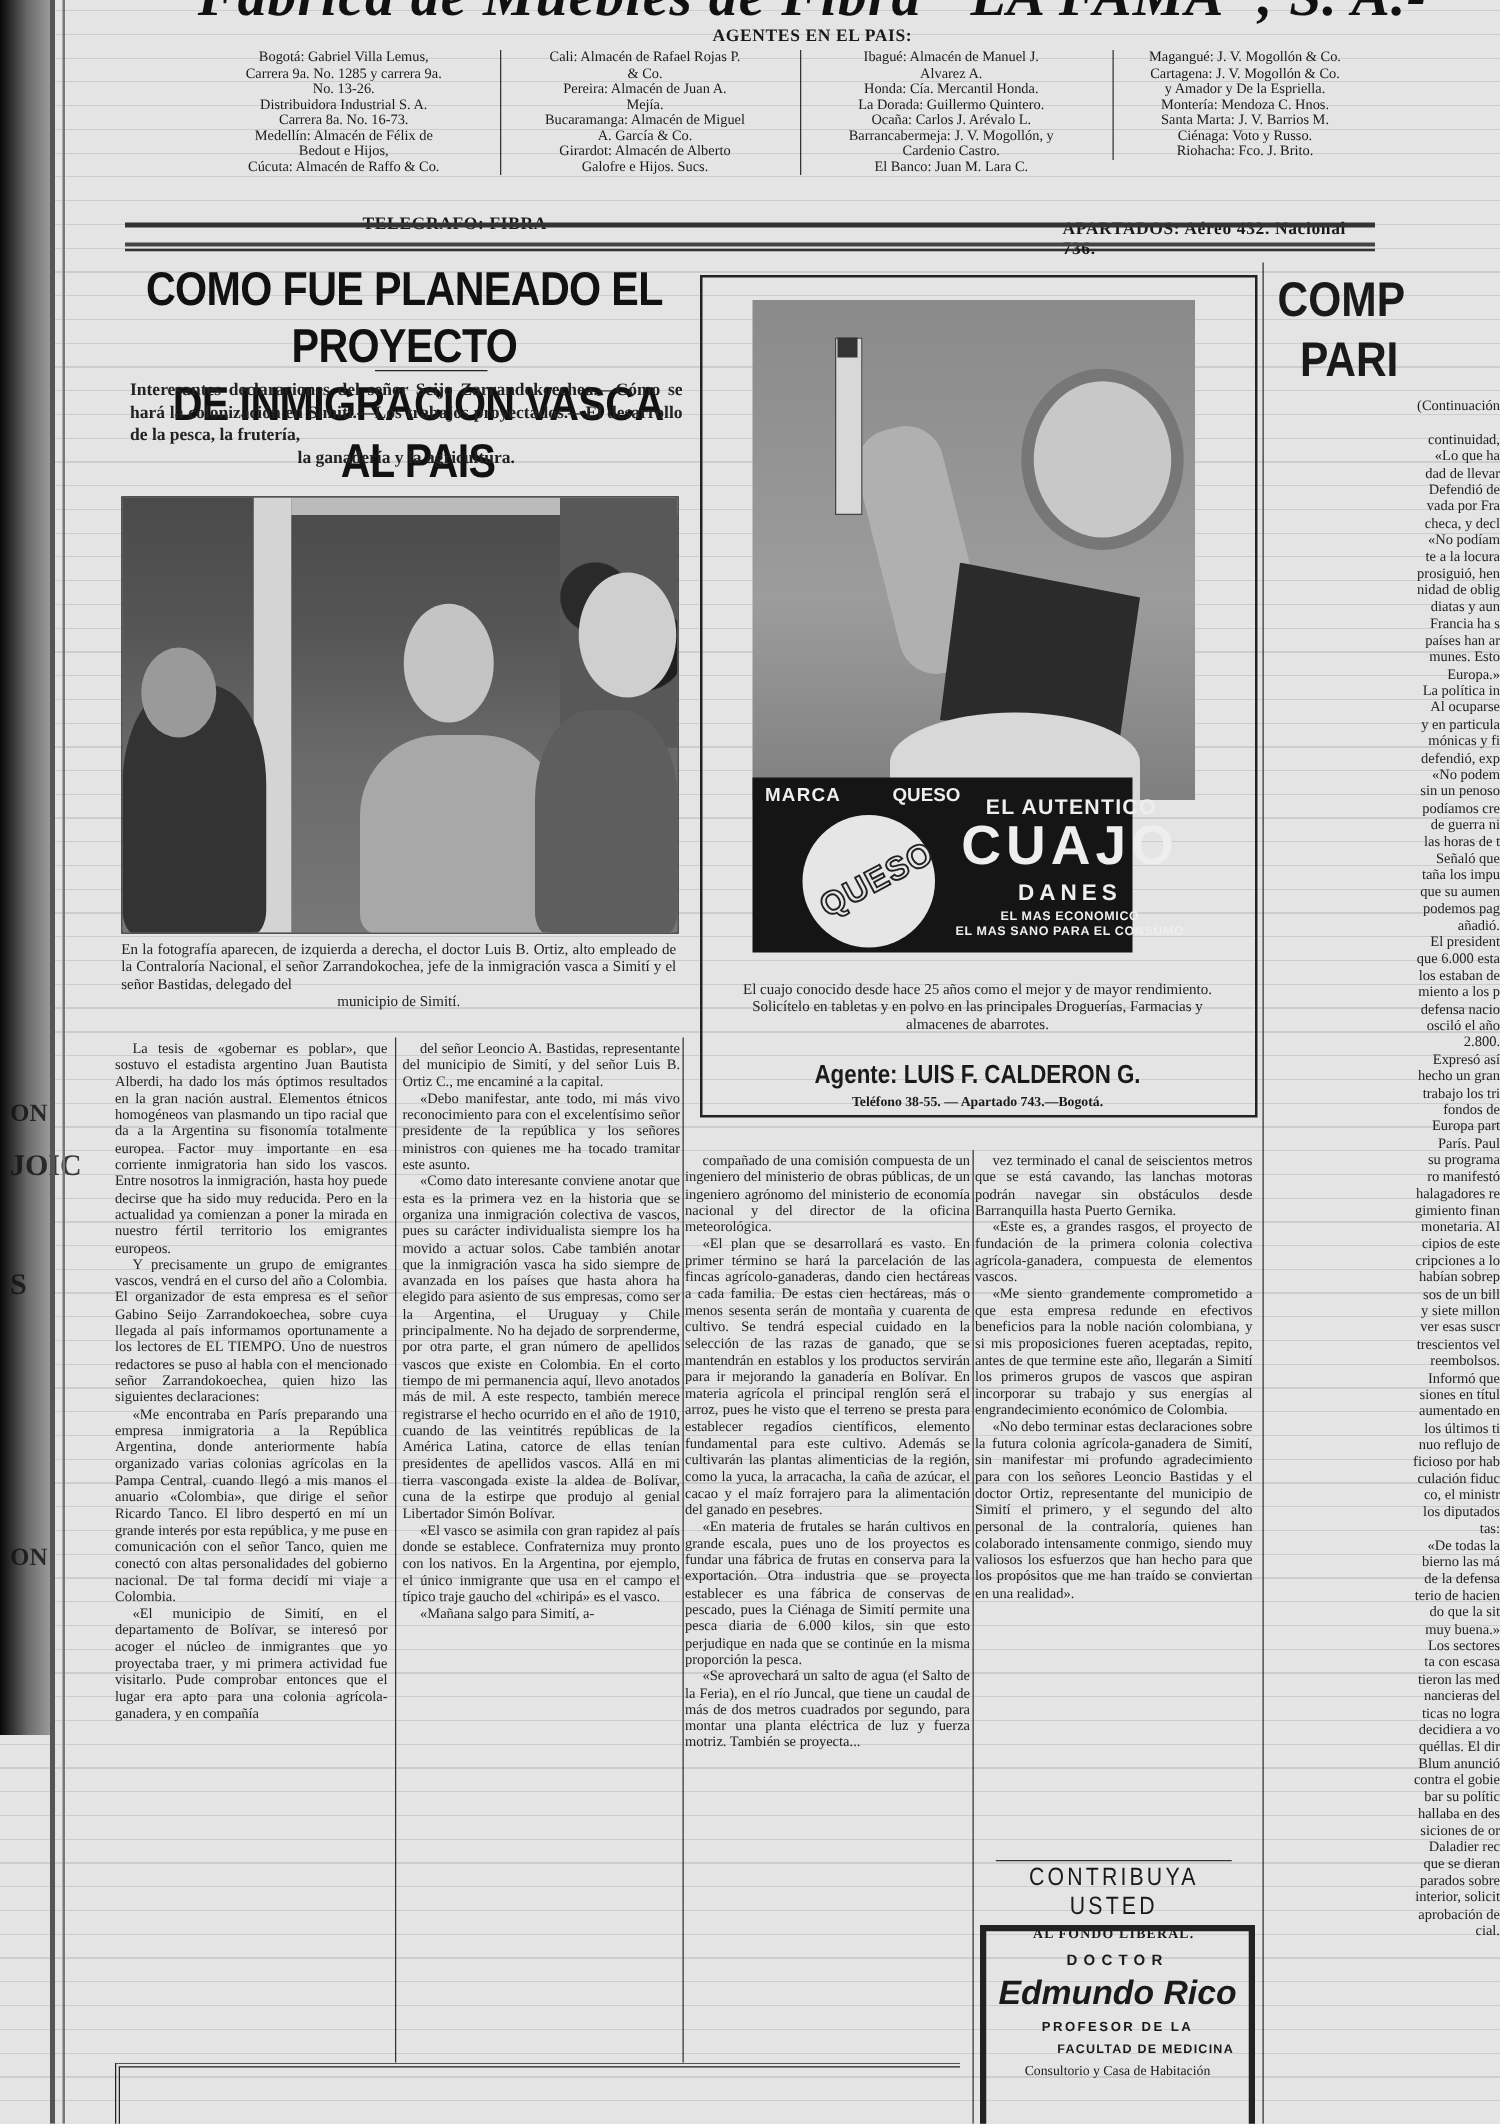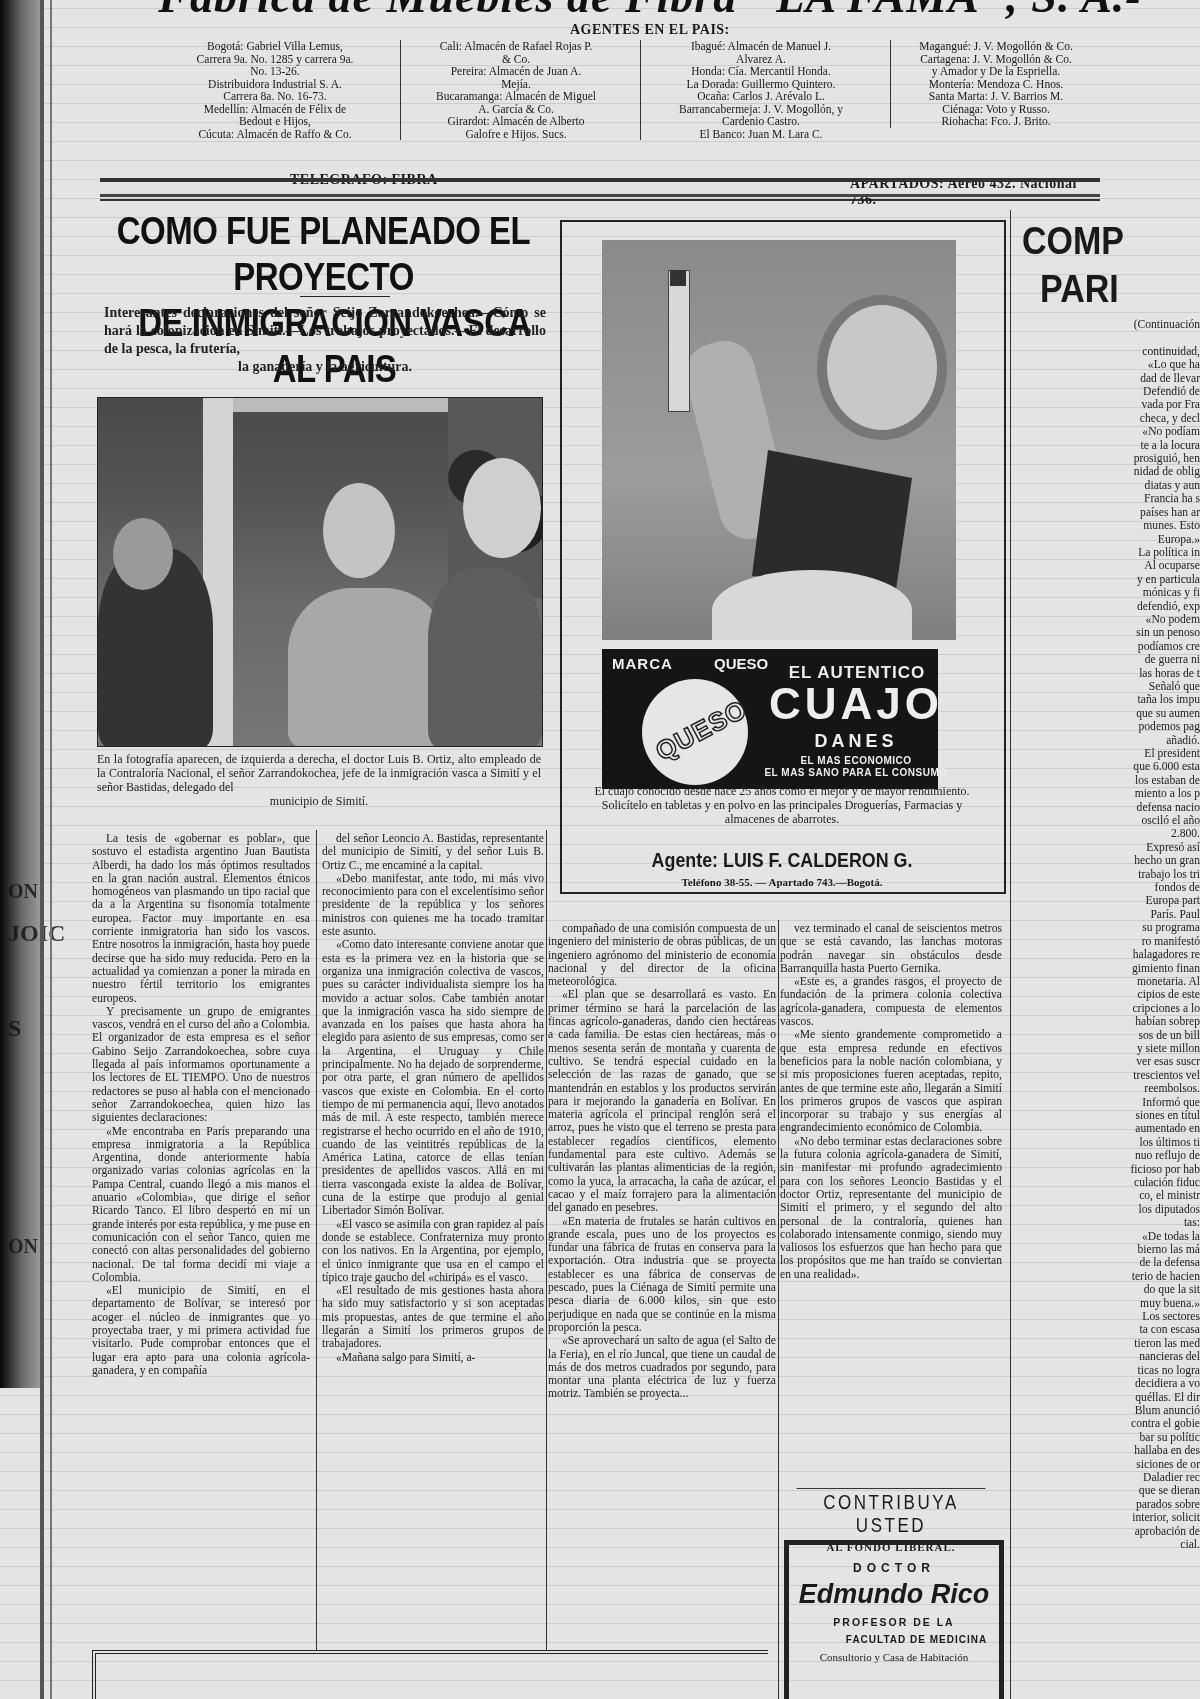--- a/index.html
+++ b/index.html
@@ -78,21 +78,21 @@
         background:linear-gradient(180deg,#8a8a8a,#9c9c9c 60%,#7f7f7f);overflow:hidden;}
   .ad-illus .tube{position:absolute;left:66px;top:30px;width:20px;height:140px;background:#d8d8d8;border:1px solid #444;}
   .ad-illus .tubecap{position:absolute;left:68px;top:30px;width:16px;height:16px;background:#333;}
   .ad-illus .arm{position:absolute;left:100px;top:100px;width:70px;height:200px;
         background:#b0b0b0;transform:rotate(-14deg);border-radius:30px;}
   .ad-illus .face{position:absolute;left:215px;top:55px;width:110px;height:125px;
         border-radius:50%;background:#c8c8c8;border:10px solid #777;}
   .ad-illus .bodice{position:absolute;left:150px;top:210px;width:160px;height:140px;background:#2b2b2b;
         clip-path:polygon(10% 0,100% 20%,90% 100%,0 90%);}
   .ad-illus .dress{position:absolute;left:110px;top:330px;width:200px;height:80px;background:#d8d8d8;border-radius:50% 50% 0 0;}
-  .ad-banner{position:absolute;left:40px;top:427px;width:336px;height:140px;background:#151515;color:#eee;
+  .ad-banner{position:absolute;left:40px;top:400px;width:304px;height:140px;background:#151515;color:#eee;
         font-family:"Liberation Sans","DejaVu Sans",sans-serif;}
   .ad-banner .marca{position:absolute;left:10px;top:6px;font-size:15px;font-weight:bold;letter-spacing:1px;}
   .ad-banner .queso-top{position:absolute;left:112px;top:6px;font-size:15px;font-weight:bold;}
   .ad-banner .circle{position:absolute;left:40px;top:30px;width:106px;height:106px;border-radius:50%;background:#e6e6e6;}
   .ad-banner .circle span{position:absolute;left:10px;top:36px;font-size:26px;font-weight:bold;color:#e6e6e6;
         -webkit-text-stroke:1.5px #222;transform:rotate(-28deg);letter-spacing:1px;}
   .ad-banner .autentico{position:absolute;left:160px;top:14px;width:190px;text-align:center;font-size:17px;font-weight:bold;letter-spacing:1px;}
   .ad-banner .cuajo{position:absolute;left:156px;top:30px;width:196px;text-align:center;font-size:44px;font-weight:bold;letter-spacing:4px;}
   .ad-banner .danes{position:absolute;left:156px;top:82px;width:196px;text-align:center;font-size:18px;font-weight:bold;letter-spacing:4px;}
   .ad-banner .eco{position:absolute;left:156px;top:106px;width:196px;text-align:center;font-size:10px;font-weight:bold;letter-spacing:.5px;line-height:12px;}
@@ -212,21 +212,20 @@
     <p>La tesis de «gobernar es poblar», que sostuvo el estadista argentino Juan Bautista Alberdi, ha dado los más óptimos resultados en la gran nación austral. Elementos étnicos homogéneos van plasmando un tipo racial que da a la Argentina su fisonomía totalmente europea. Factor muy importante en esa corriente inmigratoria han sido los vascos. Entre nosotros la inmigración, hasta hoy puede decirse que ha sido muy reducida. Pero en la actualidad ya comienzan a poner la mirada en nuestro fértil territorio los emigrantes europeos.</p>
     <p>Y precisamente un grupo de emigrantes vascos, vendrá en el curso del año a Colombia. El organizador de esta empresa es el señor Gabino Seijo Zarrandokoechea, sobre cuya llegada al país informamos oportunamente a los lectores de EL TIEMPO. Uno de nuestros redactores se puso al habla con el mencionado señor Zarrandokoechea, quien hizo las siguientes declaraciones:</p>
     <p>«Me encontraba en París preparando una empresa inmigratoria a la República Argentina, donde anteriormente había organizado varias colonias agrícolas en la Pampa Central, cuando llegó a mis manos el anuario «Colombia», que dirige el señor Ricardo Tanco. El libro despertó en mí un grande interés por esta república, y me puse en comunicación con el señor Tanco, quien me conectó con altas personalidades del gobierno nacional. De tal forma decidí mi viaje a Colombia.</p>
     <p>«El municipio de Simití, en el departamento de Bolívar, se interesó por acoger el núcleo de inmigrantes que yo proyectaba traer, y mi primera actividad fue visitarlo. Pude comprobar entonces que el lugar era apto para una colonia agrícola-ganadera, y en compañía</p>
   </div>
   <div class="col col2">
     <p>del señor Leoncio A. Bastidas, representante del municipio de Simití, y del señor Luis B. Ortiz C., me encaminé a la capital.</p>
     <p>«Debo manifestar, ante todo, mi más vivo reconocimiento para con el excelentísimo señor presidente de la república y los señores ministros con quienes me ha tocado tramitar este asunto.</p>
     <p>«Como dato interesante conviene anotar que esta es la primera vez en la historia que se organiza una inmigración colectiva de vascos, pues su carácter individualista siempre los ha movido a actuar solos. Cabe también anotar que la inmigración vasca ha sido siempre de avanzada en los países que hasta ahora ha elegido para asiento de sus empresas, como ser la Argentina, el Uruguay y Chile principalmente. No ha dejado de sorprenderme, por otra parte, el gran número de apellidos vascos que existe en Colombia. En el corto tiempo de mi permanencia aquí, llevo anotados más de mil. A este respecto, también merece registrarse el hecho ocurrido en el año de 1910, cuando de las veintitrés repúblicas de la América Latina, catorce de ellas tenían presidentes de apellidos vascos. Allá en mi tierra vascongada existe la aldea de Bolívar, cuna de la estirpe que produjo al genial Libertador Simón Bolívar.</p>
     <p>«El vasco se asimila con gran rapidez al país donde se establece. Confraterniza muy pronto con los nativos. En la Argentina, por ejemplo, el único inmigrante que usa en el campo el típico traje gaucho del «chiripá» es el vasco.</p>
-    <p>«El resultado de mis gestiones hasta ahora ha sido muy satisfactorio y si son aceptadas mis propuestas, antes de que termine el año llegarán a Simití los primeros grupos de trabajadores.</p>
     <p>«Mañana salgo para Simití, a-</p>
   </div>
   <div class="vrule" style="left:546px;top:830px;height:820px;"></div>
   <div class="col col3">
     <p>compañado de una comisión compuesta de un ingeniero del ministerio de obras públicas, de un ingeniero agrónomo del ministerio de economía nacional y del director de la oficina meteorológica.</p>
     <p>«El plan que se desarrollará es vasto. En primer término se hará la parcelación de las fincas agrícolo-ganaderas, dando cien hectáreas a cada familia. De estas cien hectáreas, más o menos sesenta serán de montaña y cuarenta de cultivo. Se tendrá especial cuidado en la selección de las razas de ganado, que se mantendrán en establos y los productos servirán para ir mejorando la ganadería en Bolívar. En materia agrícola el principal renglón será el arroz, pues he visto que el terreno se presta para establecer regadíos científicos, elemento fundamental para este cultivo. Además se cultivarán las plantas alimenticias de la región, como la yuca, la arracacha, la caña de azúcar, el cacao y el maíz forrajero para la alimentación del ganado en pesebres.</p>
     <p>«En materia de frutales se harán cultivos en grande escala, pues uno de los proyectos es fundar una fábrica de frutas en conserva para la exportación. Otra industria que se proyecta establecer es una fábrica de conservas de pescado, pues la Ciénaga de Simití permite una pesca diaria de 6.000 kilos, sin que esto perjudique en nada que se continúe en la misma proporción la pesca.</p>
     <p>«Se aprovechará un salto de agua (el Salto de la Feria), en el río Juncal, que tiene un caudal de más de dos metros cuadrados por segundo, para montar una planta eléctrica de luz y fuerza motriz. También se proyecta...</p>
   </div>
   <div class="vrule" style="left:778px;top:920px;height:779px;"></div>

